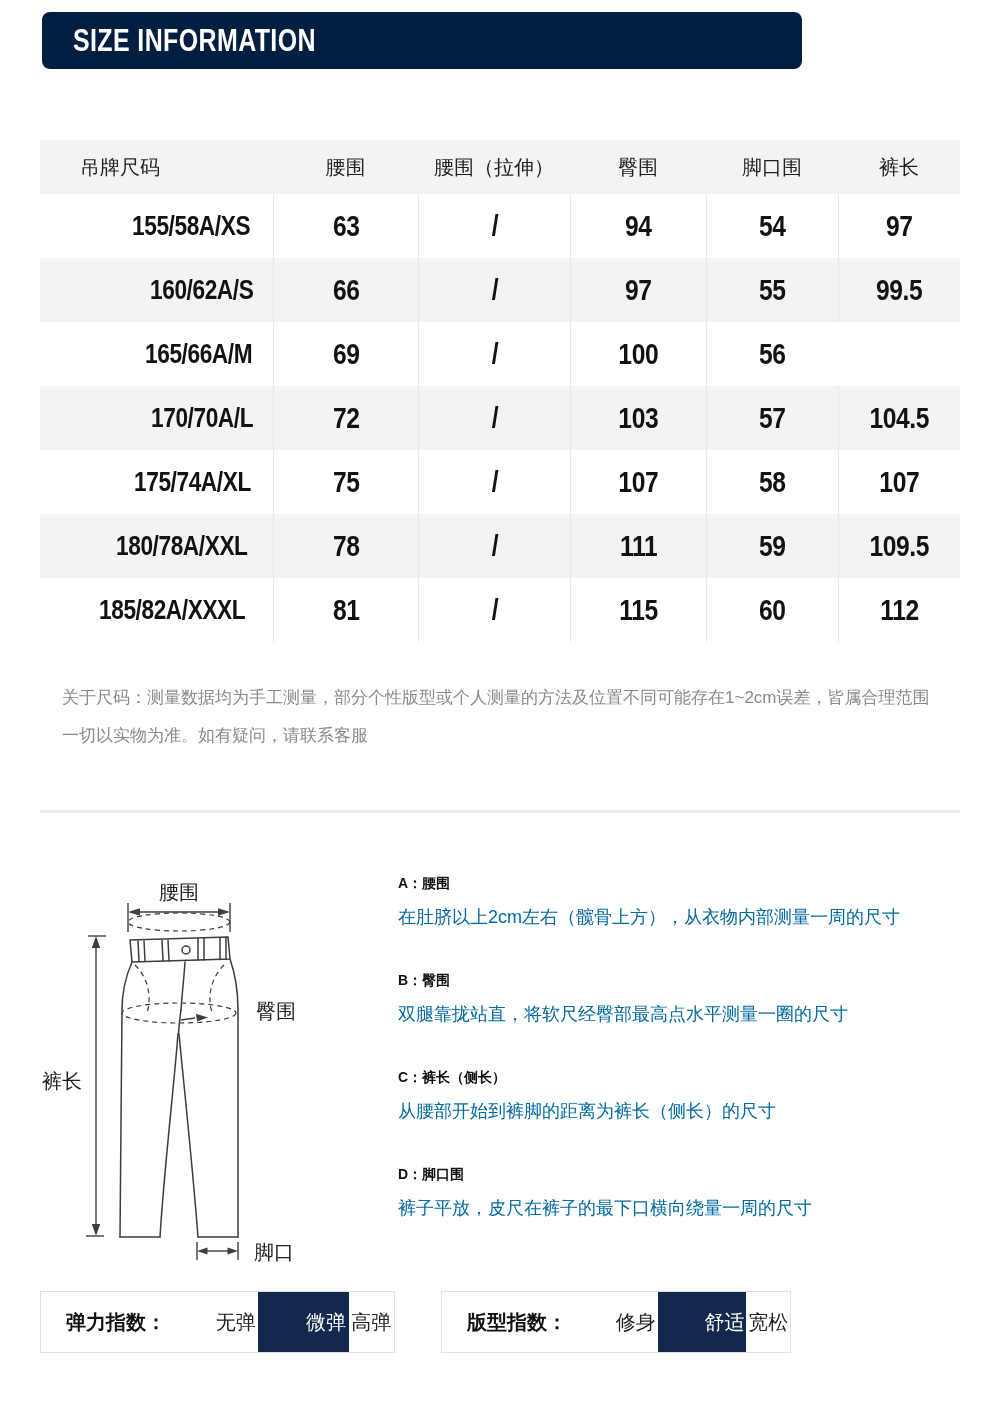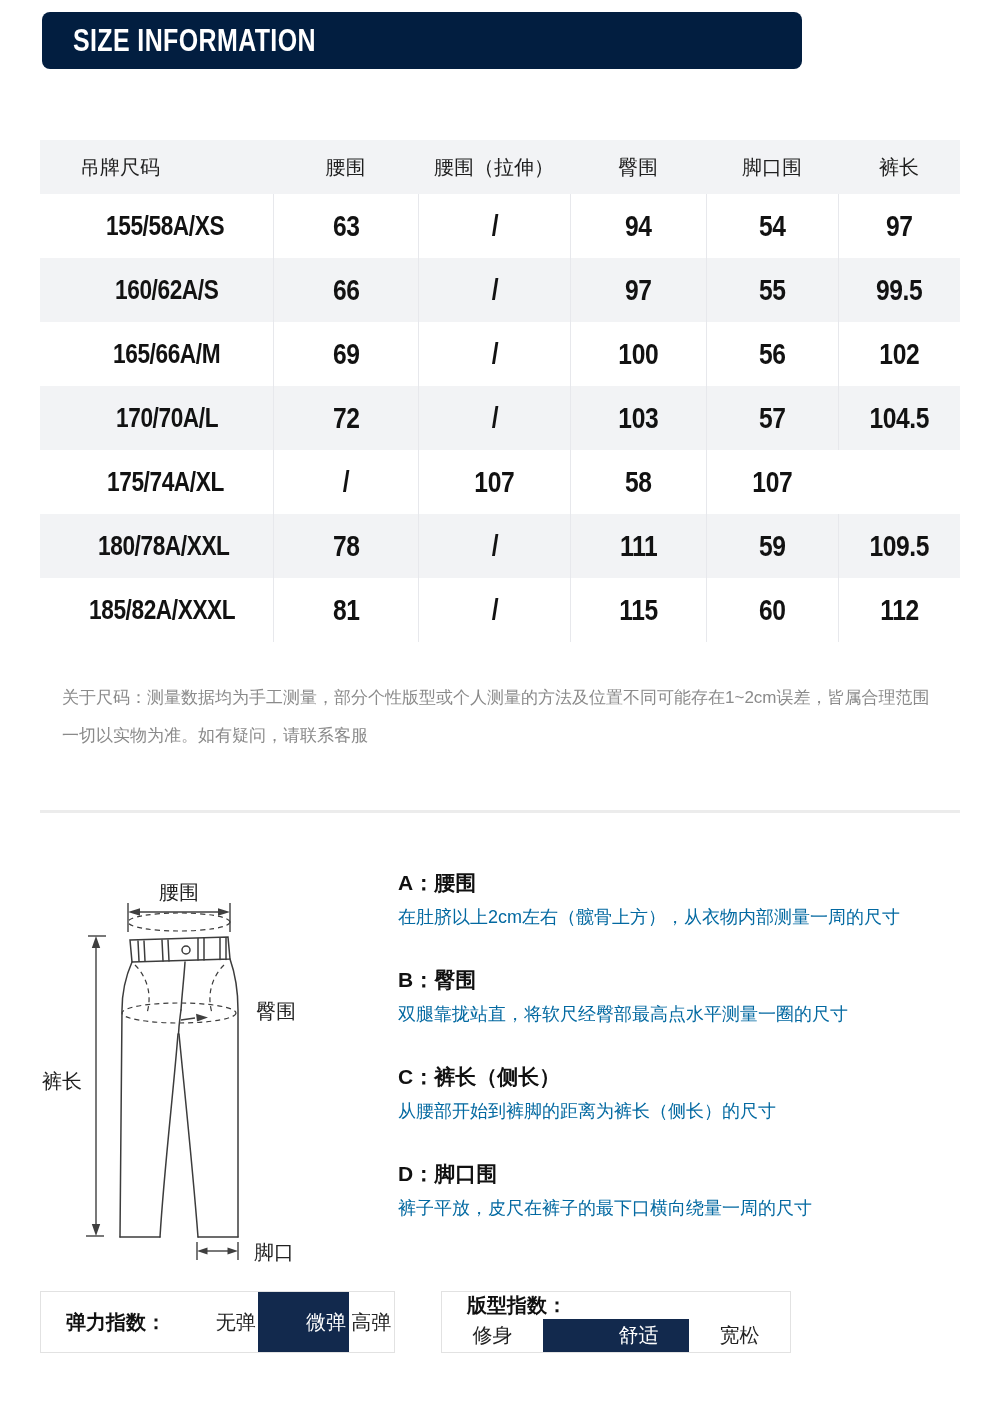--- a/index.html
+++ b/index.html
@@ -14,47 +14,47 @@
 
   
   .size-table { position:absolute; left:40px; top:140px; width:920px; }
   .t-head, .t-row { display:grid; grid-template-columns:233px 145px 152px 136px 132px 122px; }
   .t-head { background:#F2F3F5; height:54px; }
   .t-head .th { display:flex; align-items:center; justify-content:center; font-size:20px; color:#1f1f1f; }
   .t-head .th.first { justify-content:flex-start; padding-left:40px; }
   .t-row { height:64px; }
   .t-row.alt { background:#F2F3F5; }
   .t-row .td { display:flex; align-items:center; justify-content:center; border-left:1px solid #E7E8EC; }
-  .t-row .td.first { justify-content:center; padding-left:40px; border-left:none; }
+  .t-row .td.first { justify-content:flex-end; padding-left:40px; border-left:none; }
   .cell-val { font-weight:bold; font-size:30px; color:#121212; letter-spacing:-.5px;
     transform:scaleX(.82); transform-origin:center; white-space:nowrap; }
   .cell-size { font-weight:bold; font-size:27px; color:#121212; letter-spacing:-.5px;
     transform:scaleX(.84); transform-origin:left center; white-space:nowrap; }
 
   
   .note { position:absolute; left:62px; top:679px; width:880px;
     font-size:17px; line-height:38px; color:#8a8a8a; }
 
   .rule { position:absolute; left:40px; top:810px; width:920px; height:3px; background:#ECECEC; }
 
   
   .pants-svg { position:absolute; left:40px; top:866px; width:340px; height:410px; }
   .pants-svg text { font-family:"Liberation Sans","DejaVu Sans",sans-serif; }
 
   
   .guide { position:absolute; left:398px; top:870px; width:586px; }
   .guide-item { margin-bottom:36px; }
-  .guide-title { font-size:21px; font-weight:bold; color:#111; line-height:26px; margin-bottom:8px; }
+  .guide-title { font-size:14px; font-weight:bold; color:#111; line-height:26px; margin-bottom:8px; }
   .guide-text { font-size:18px; color:#0369a1; line-height:27px; }
 
   
   .badges { position:absolute; left:40px; top:1291px; width:751px; height:62px; display:flex; }
   .badge-box { height:62px; border:1px solid #E2E2E2; background:#fff; display:flex; align-items:stretch; }
   .badge-box.elastic { width:440px; margin-right:46px; }
-  .badge-box.fit { width:434px;flex-direction:column; }
+  .badge-box.fit { width:434px; }
   .badge-label { display:flex; align-items:center; padding-left:25px; width:172px; flex:none;
     font-size:20px; font-weight:bold; color:#111; }
   .badge-opts { flex:1; display:flex; }
   .badge-opt { flex:1; display:flex; align-items:center; justify-content:center; font-size:20px; color:#222; }
   .badge-opt.selected { background:#12294D; color:#fff;padding-left:45px; }
 </style>
 </head>
 <body>
 
 <div class="page">
@@ -124,23 +124,20 @@
         </div>
       <div class="td">
           <span class="cell-val">/</span>
         </div>
       <div class="td">
           <span class="cell-val">100</span>
         </div>
       <div class="td">
           <span class="cell-val">56</span>
         </div>
-      <div class="td">
-          <span class="cell-val">102</span>
-        </div>
     </div>
 
     <div class="t-row alt">
       <div class="td first">
           <span class="cell-size">170/70A/L</span>
         </div>
       <div class="td">
           <span class="cell-val">72</span>
         </div>
       <div class="td">
@@ -153,20 +150,23 @@
           <span class="cell-val">57</span>
         </div>
       <div class="td">
           <span class="cell-val">104.5</span>
         </div>
     </div>
 
     <div class="t-row">
       <div class="td first">
           <span class="cell-size">175/74A/XL</span>
+        </div>
+      <div class="td">
+          <span class="cell-val">75</span>
         </div>
       <div class="td">
           <span class="cell-val">/</span>
         </div>
       <div class="td">
           <span class="cell-val">107</span>
         </div>
       <div class="td">
           <span class="cell-val">58</span>
         </div>

